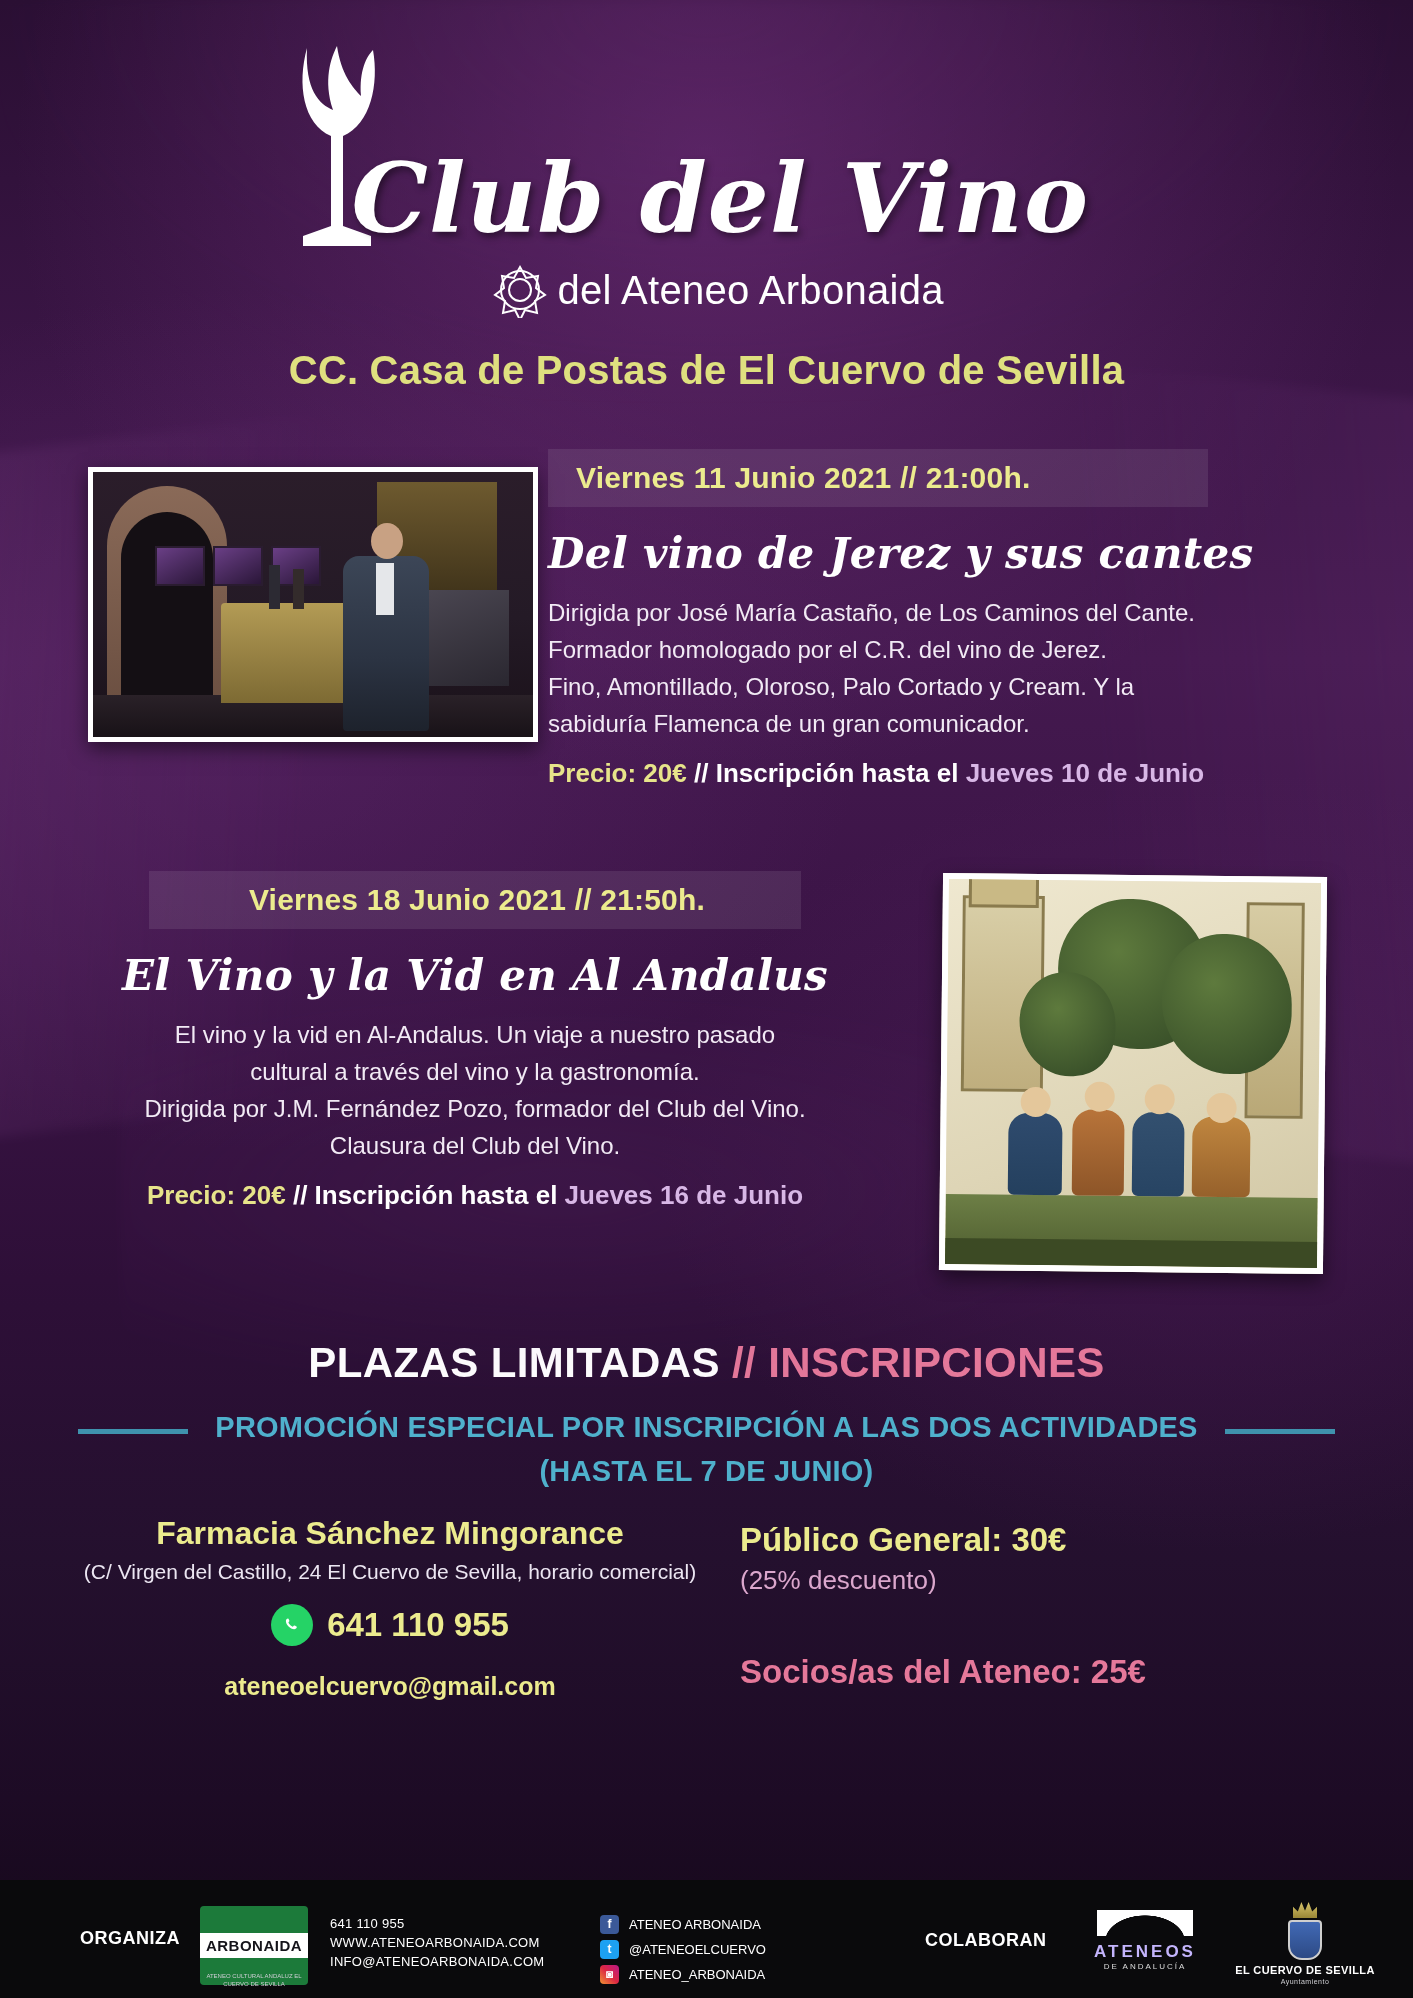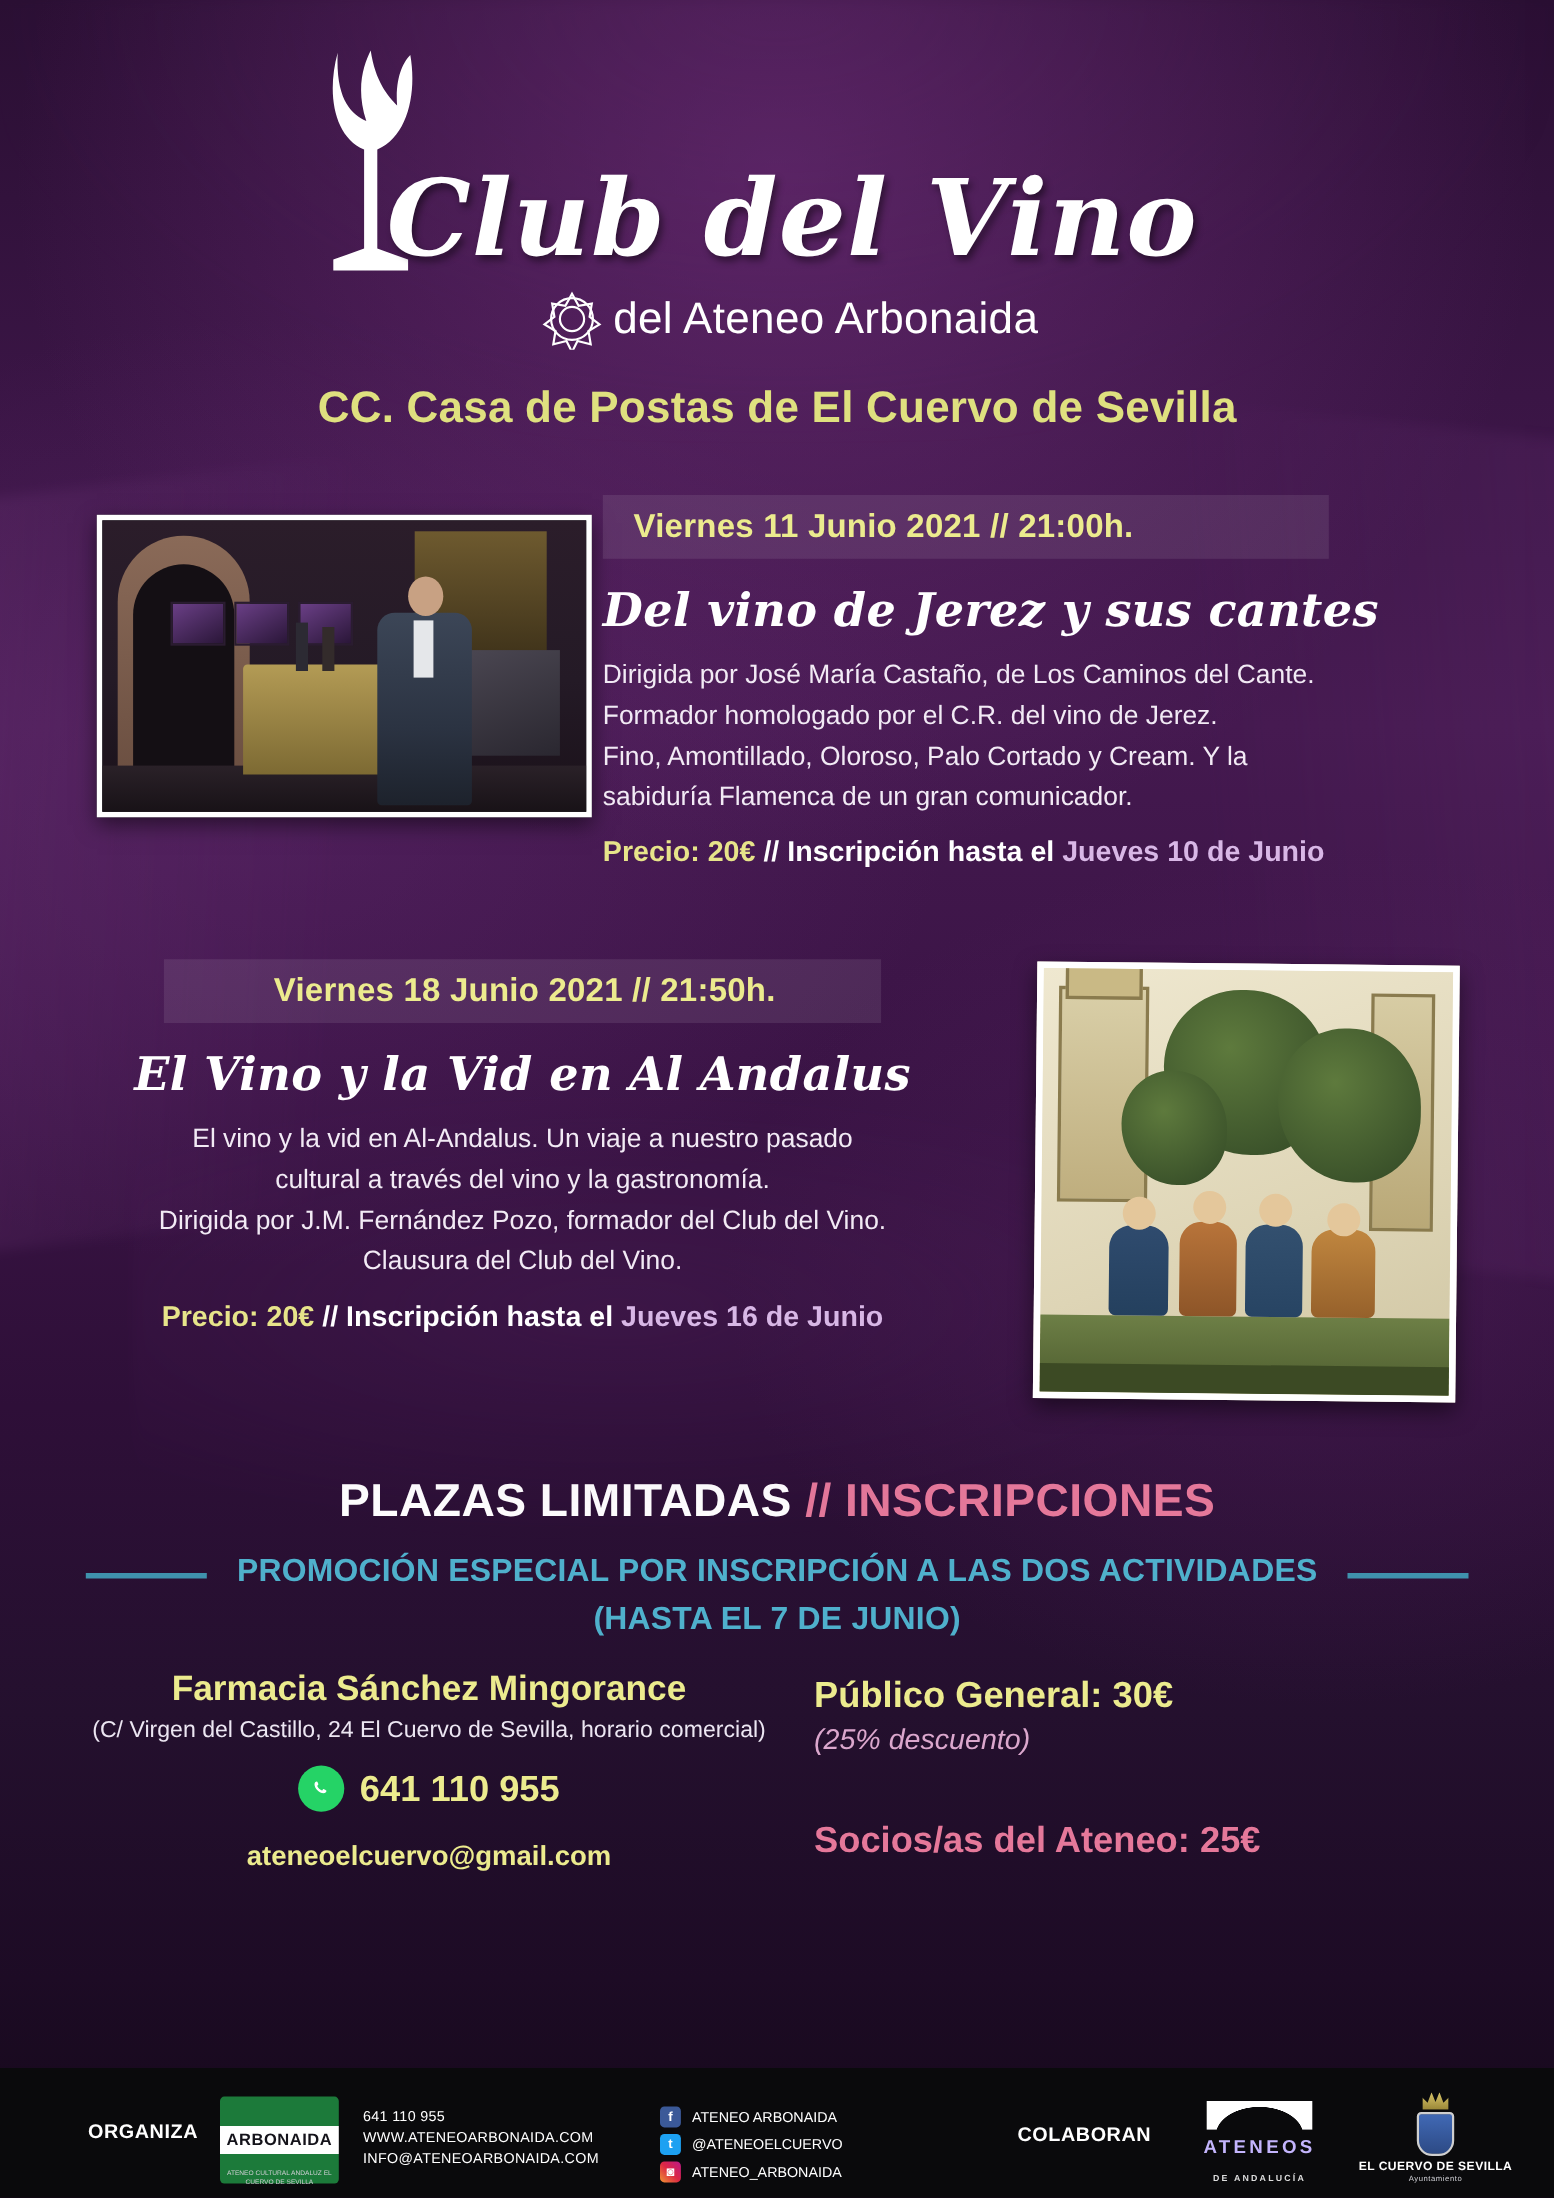--- a/index.html
+++ b/index.html
@@ -298,21 +298,21 @@
   .phone-num { font-size: 33px; font-weight: bold; color: #eceb8e; }
   .email {
     margin-top: 26px; font-size: 25px; font-weight: bold; color: #eceb8e;
   }
   .contact-right {
     position: absolute;
     left: 740px; top: 6px; width: 600px;
   }
   .price-pub { font-size: 33px; font-weight: bold; color: #eceb8e; }
   .discount {
-    font-size: 26px; font-style: italic; color: #dba7cd; margin-top: 6px;
+    font-size: 26px; color: #dba7cd; margin-top: 6px;
   }
   .price-socios { margin-top: 57px; font-size: 33px; font-weight: bold; color: #e5789a; }
 
   
   .footer {
     position: absolute;
     left: 0; bottom: 0;
     width: 1413px; height: 118px;
     background: #0a0a0c;
   }
@@ -353,21 +353,21 @@
     font-size: 18px; font-weight: bold; color: #ffffff; letter-spacing: .5px;
   }
   .f-ateneos {
     position: absolute; left: 1070px; top: 30px;
     width: 150px; text-align: center;
   }
   .f-ateneos .book { width: 96px; height: 26px; margin: 0 auto 6px auto;
     background: radial-gradient(ellipse at 50% 120%, transparent 58%, #ffffff 59%);
   }
   .f-ateneos .n1 { font-size: 17px; font-weight: bold; letter-spacing: 3px; color: #c4b5fd; }
-  .f-ateneos .n2 { font-size: 8px; letter-spacing: 2px; color: #ddd; margin-top: 14px; font-weight: bold; }
+  .f-ateneos .n2 { font-size: 8px; letter-spacing: 2px; color: #ddd; margin-top: 0; }
   .f-cuervo {
     position: absolute; left: 1235px; top: 22px; width: 140px; text-align: center;
   }
   .f-cuervo .crown {
     width: 24px; height: 16px; margin: 0 auto 2px auto;
     background: linear-gradient(180deg,#d7c46a,#9a8737);
     clip-path: polygon(0 100%,0 30%,20% 60%,35% 0,50% 55%,65% 0,80% 60%,100% 30%,100% 100%);
   }
   .f-cuervo .shield {
     width: 30px; height: 36px; margin: 0 auto 4px auto;

